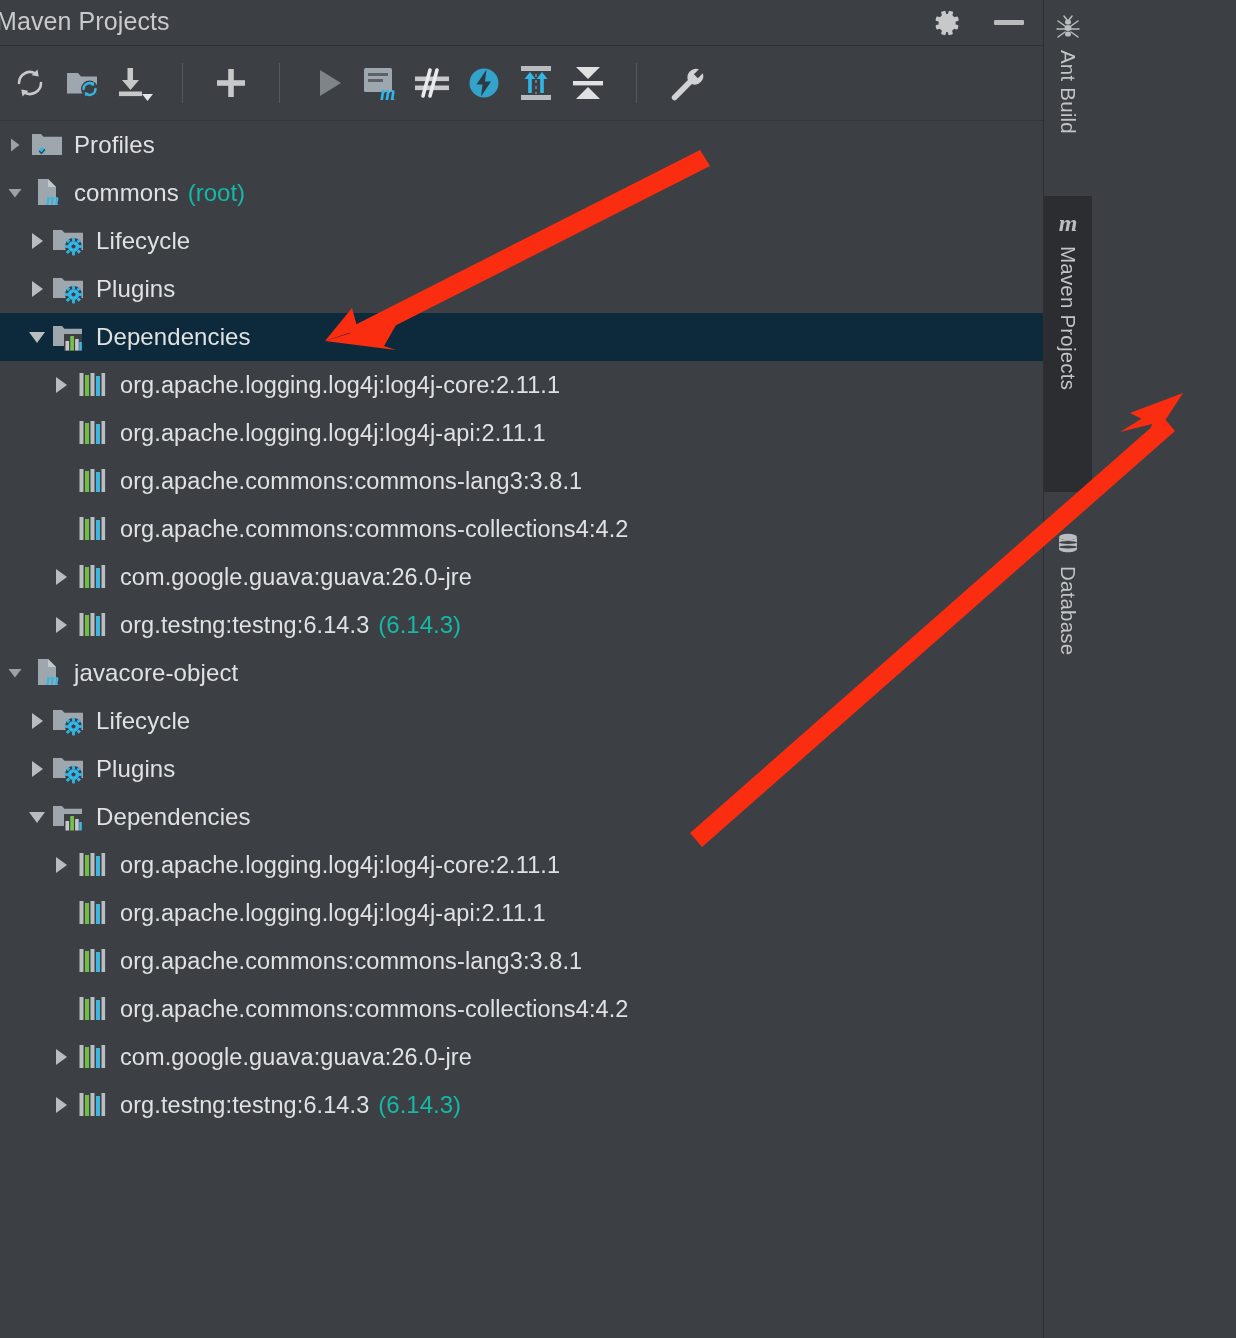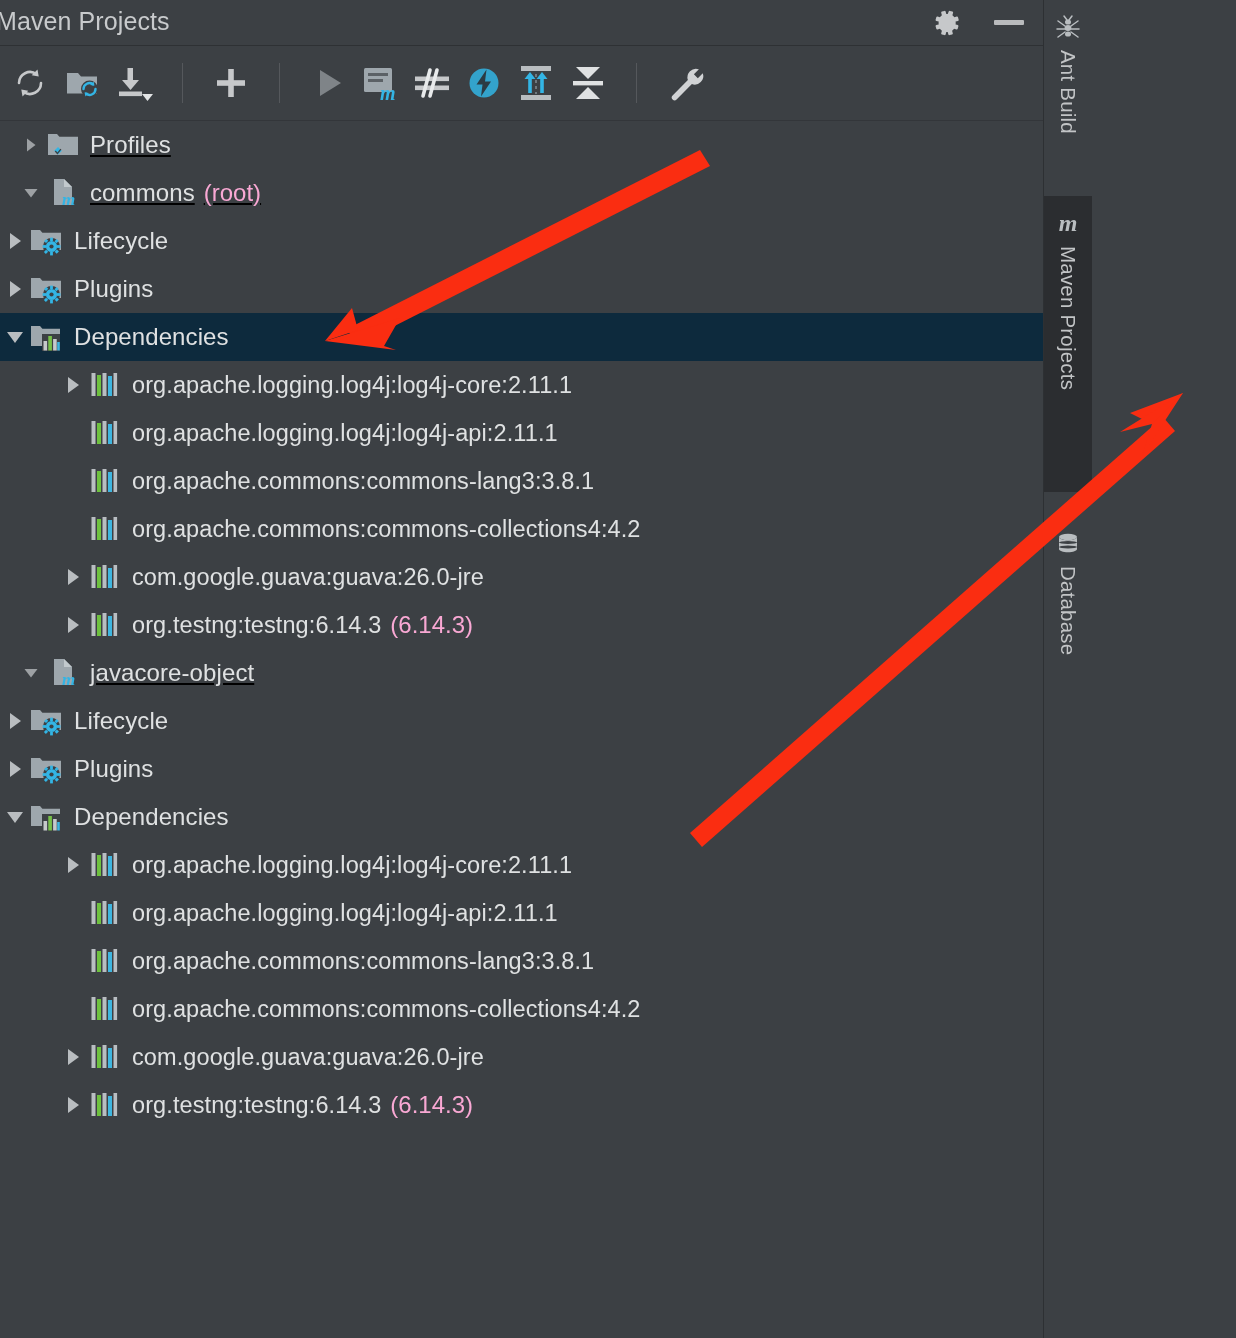--- a/index.html
+++ b/index.html
@@ -135,28 +135,28 @@
   .row-label {
     font-size: 24px;
     color: #dfe1e2;
     letter-spacing: 0.1px;
   }
   .row-label.small {
     font-size: 23.5px;
   }
   .row-sub {
     font-size: 24px;
-    color: #f9a8d4;
+    color: #14b8a6;
     margin-left: 9px;
   }
 
   
-  .ind-0 { padding-left: 16px; text-decoration: underline; }
-  .ind-1 { }
-  .ind-2 { padding-left: 58px; }
+  .ind-0 { padding-left: 0px; }
+  .ind-1 { padding-left: 22px; }
+  .ind-2 { padding-left: 46px; }
 
   
   .toolbar-stripe {
     width: 48px;
     height: 1338px;
     background: #3c4044;
     border-left: 1px solid #2d3033;
     display: flex;
     flex-direction: column;
     align-items: center;

